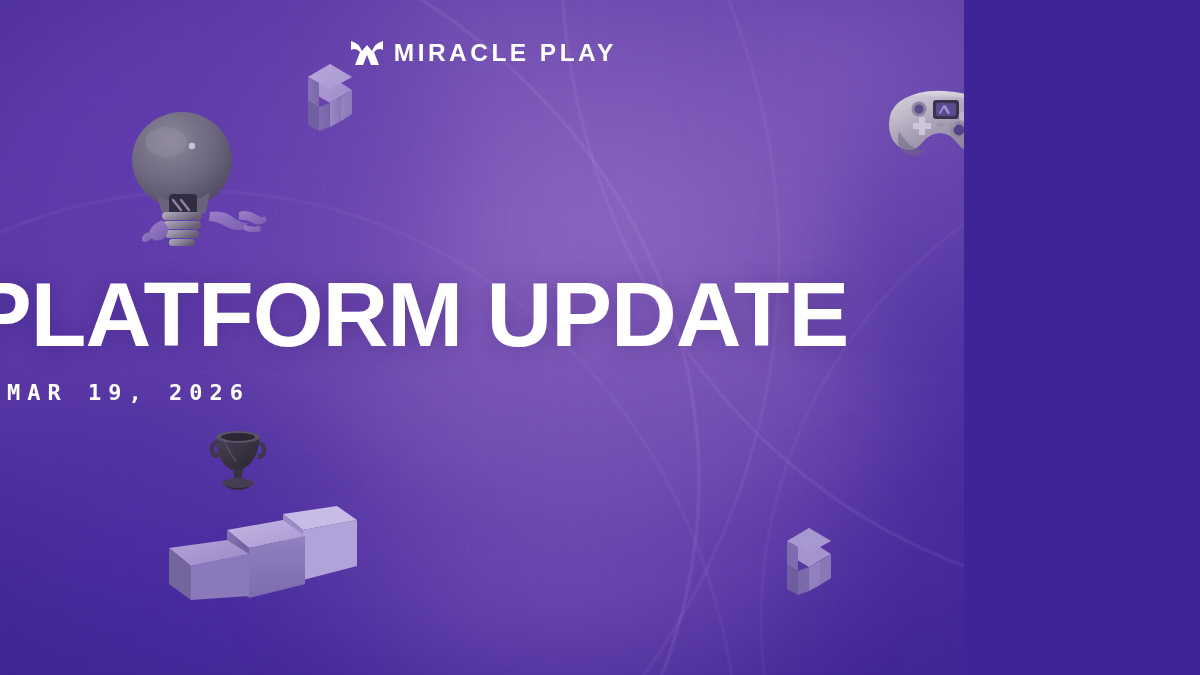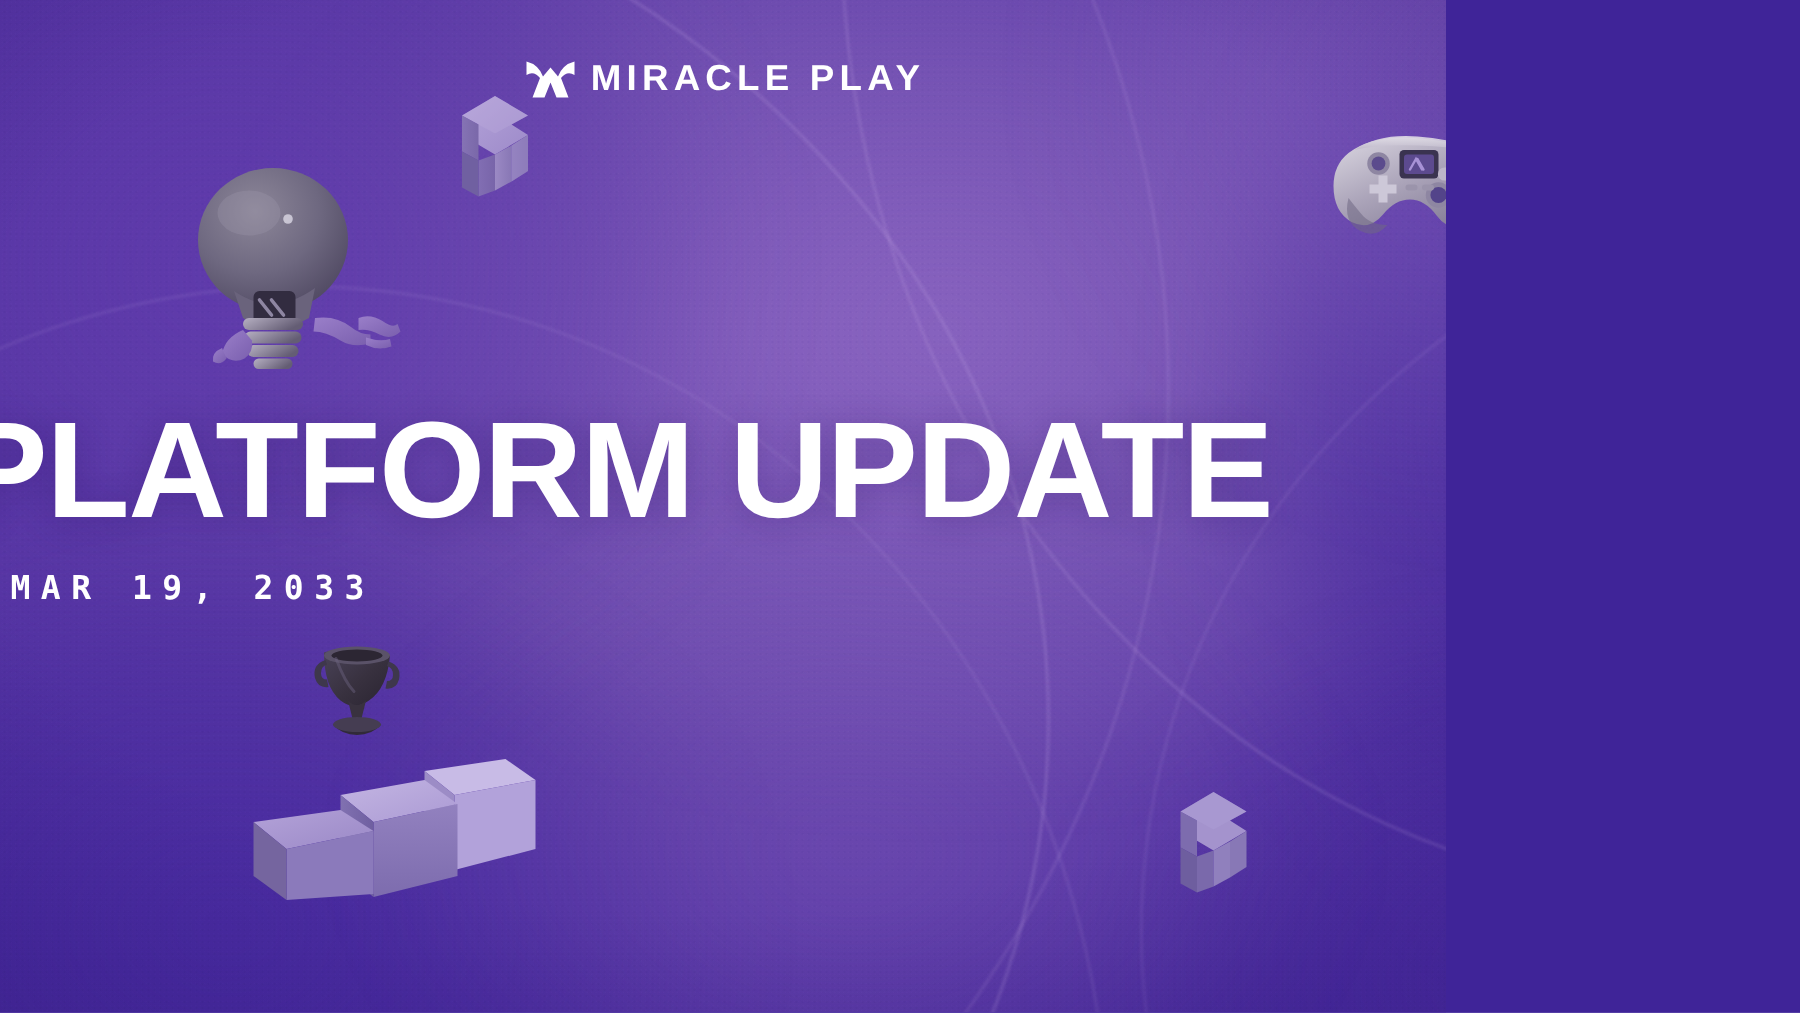--- a/index.html
+++ b/index.html
@@ -405,16 +405,16 @@
 
         <path d="M1 3 L1 12 Q6 9 10 14 L5 27 L13 27 L17 17 L21 27 L29 27 L24 14 Q28 9 33 12 L33 3 Q25 5 22 13 L17 7 L12 13 Q9 5 1 3 Z" fill="#ffffff"></path>
         <path d="M13 12 L17 17 L21 12 L17 9 Z" fill="#ffffff"></path>
       </svg>
     </span>
     <span class="wordmark">MIRACLE PLAY</span>
   </div>
 
   <div id="headline-wrap">
     <div id="headline">PLATFORM UPDATE</div>
-    <div id="date">MAR 19, 2033</div>
+    <div id="date">MAR 19, 2026</div>
   </div>
 
 </div>
 
 </body></html>

